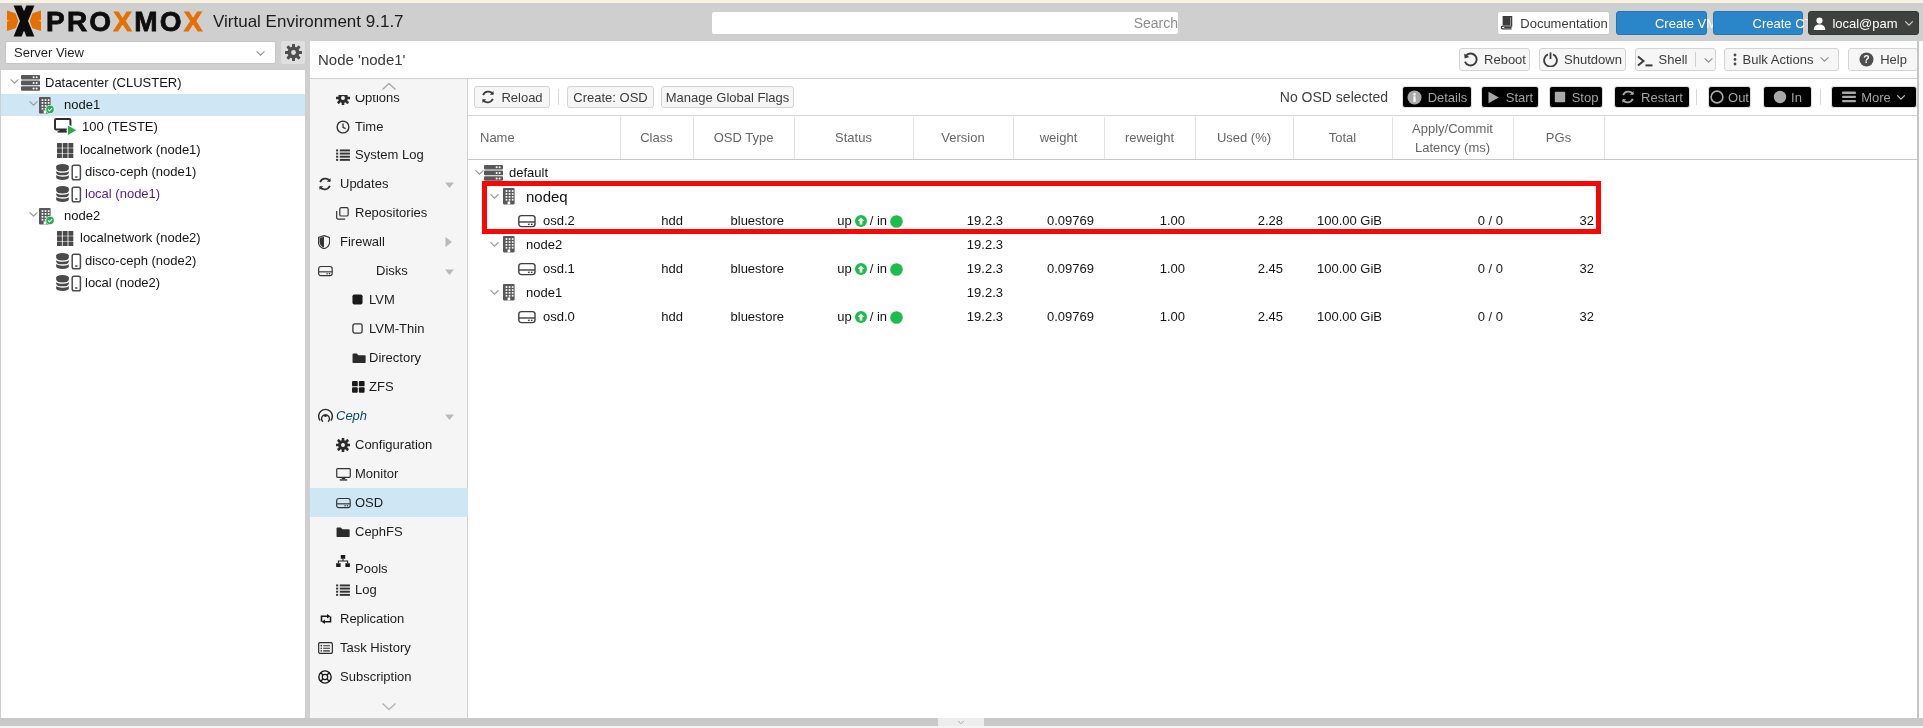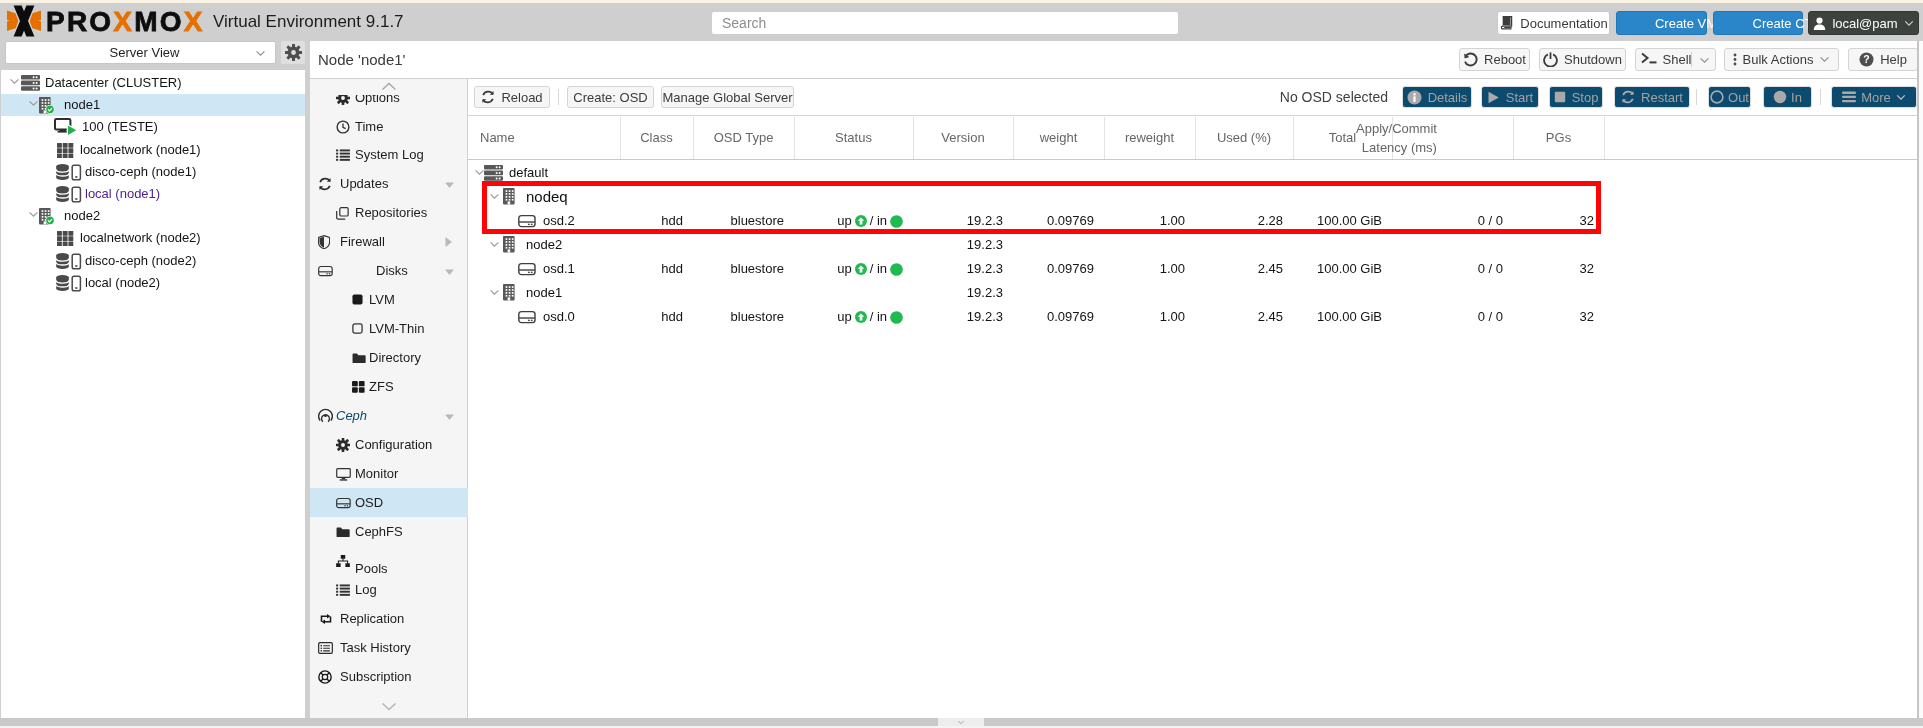--- a/index.html
+++ b/index.html
@@ -1,36 +1,36 @@
 <!DOCTYPE html>
 <html><head><meta charset="utf-8"><style>
 *{margin:0;padding:0;box-sizing:border-box}
 html,body{width:1923px;height:728px;overflow:hidden;background:#cfcfcf;font-family:"Liberation Sans",sans-serif;}
 div{position:absolute;}
 div>svg{display:block}
 .btn{display:flex;align-items:center;justify-content:center;background:#f6f6f6;border:1px solid #d4d4d4;border-radius:3px;color:#3b3b3b;font-size:13px;gap:6px;white-space:nowrap;}
-.btnd{display:flex;align-items:center;justify-content:center;background:#0c4a6e;border:1px solid #dedede;border-radius:3px;color:#a2a2a2;font-size:13px;gap:6px;white-space:nowrap;}
+.btnd{display:flex;align-items:center;justify-content:center;background:#000000;border:1px solid #dedede;border-radius:3px;color:#a2a2a2;font-size:13px;gap:6px;white-space:nowrap;}
 .bblue{display:flex;align-items:center;justify-content:center;background:#2a85c9;border:1px solid #2177b8;border-radius:3px;color:#fff;font-size:13px;gap:6px;white-space:nowrap;padding-left:43px;}
 .cell{font-size:13px;color:#151515;text-align:right;padding-right:10px;line-height:24px;white-space:nowrap;}
 .hcell{font-size:13px;color:#666;text-align:center;line-height:44px;white-space:nowrap;}
 </style></head><body>
 <div class="" style="left:0px;top:0px;width:1923px;height:3px;background:#f8f3e2;"></div>
 <div class="" style="left:4px;top:0px;width:44px;height:42px;overflow:hidden;">
     <svg width="44" height="42" viewBox="0 0 44 42" style="">
       <polygon points="3,10.5 3,19.9 37,31 37,21.6" fill="#e57000"></polygon>
       <polygon points="3,21.6 3,31 37,19.9 37,10.5" fill="#e57000"></polygon>
       <polygon points="8,4 19.2,4 32,38 20.8,38" fill="#cfcfcf"></polygon>
       <polygon points="20.8,4 32,4 19.2,38 8,38" fill="#cfcfcf"></polygon>
       <polygon points="9.6,5.5 17.6,5.5 30.4,36.5 22.4,36.5" fill="#0c0c0c"></polygon>
       <polygon points="22.4,5.5 30.4,5.5 17.6,36.5 9.6,36.5" fill="#0c0c0c"></polygon>
     </svg>
   </div>
 <div style="left:46px;top:6px;width:260px;height:30px;font-size:28px;font-weight:bold;letter-spacing:2.2px;color:#0d0d0d;-webkit-text-stroke:0.8px #0d0d0d;white-space:nowrap;">PRO<span style="color:#e57000;-webkit-text-stroke:0.8px #e57000;">X</span>MO<span style="color:#e57000;-webkit-text-stroke:0.8px #e57000;">X</span></div>
 <div style="left:213px;top:12px;width:300px;height:24px;font-size:17px;color:#1c1c1c;white-space:nowrap;">Virtual Environment 9.1.7</div>
-<div class="" style="left:712px;top:12px;width:466px;height:22px;background:#fff;border-radius:2px;font-size:14px;color:#8d8d8d;line-height:22px;padding-left:10px;">Search</div>
+<div class="" style="left:712px;top:12px;width:466px;height:22px;background:#fff;border-radius:2px;font-size:14px;color:#8d8d8d;line-height:22px;padding-left:10px;text-align:right;">Search</div>
 <div class="btn" style="left:1497px;top:11px;width:113px;height:24px;background:#fff;border:1px solid #c9c9c9;">
     <svg width="15" height="14" viewBox="0 0 15 15.6" style="">
       <path d="M3.2 0.8 H13.2 V11.2 H3.4 a1.6 1.6 0 0 0 0 3.2 H13.2" fill="none" stroke="#3c3c3c" stroke-width="1.4"></path>
       <path d="M3.2 0.8 H12 V10.5 H3.2 Z" fill="#3c3c3c"></path>
       <path d="M5 12.8 H13.2" stroke="#3c3c3c" stroke-width="1.2"></path>
     </svg>
     <span>Documentation</span>
   </div>
 <div class="bblue" style="left:1616px;top:11px;width:91px;height:24px;">
     <svg width="18" height="14" viewBox="0 0 18 14" style="">
@@ -50,21 +50,21 @@
 <div class="btn" style="left:1808px;top:11px;width:111px;height:24px;background:#3e423e;border:1px solid #343834;border-radius:3px;color:#fff;gap:6px;">
     <svg width="13" height="13" viewBox="0 0 13 13" style="">
       <circle cx="6.5" cy="3.6" r="3.1" fill="#fff"></circle>
       <path d="M0.8 13 C0.8 9.2 3.2 7.5 6.5 7.5 C9.8 7.5 12.2 9.2 12.2 13 Z" fill="#fff"></path>
     </svg>
     <span>local@pam</span>
     <svg width="10" height="7" viewBox="0 0 12 8" style="">
       <path d="M1.5 1.5 L6 6 L10.5 1.5" fill="none" stroke="#cfcfcf" stroke-width="1.4"></path>
     </svg>
   </div>
-<div class="" style="left:5px;top:41px;width:271px;height:23px;background:#fff;border:1px solid #c6c6c6;border-radius:2px;font-size:13px;color:#1f1f1f;line-height:21px;padding-left:8px;text-align:center;">Server View<div style="right:8px;top:8px;left:auto;width:12px;height:8px;">
+<div class="" style="left:5px;top:41px;width:271px;height:23px;background:#fff;border:1px solid #c6c6c6;border-radius:2px;font-size:13px;color:#1f1f1f;line-height:21px;padding-left:8px;">Server View<div style="right:8px;top:8px;left:auto;width:12px;height:8px;">
       <svg width="11" height="7" viewBox="0 0 12 8" style="">
         <path d="M1.5 1.5 L6 6 L10.5 1.5" fill="none" stroke="#8f8f8f" stroke-width="1.3"></path>
       </svg>
     </div></div>
 <div class="" style="left:281px;top:41px;width:24px;height:23px;background:#dfdfdf;border-radius:2px;display:flex;align-items:center;justify-content:center;">
     <svg width="17" height="17" viewBox="0 0 17 17" style="">
       <rect x="7.0" y="-0.2" width="3.0" height="4.6" rx="0.8" fill="#4e4e4e" transform="rotate(0 8.5 8.5)"></rect>
       <rect x="7.0" y="-0.2" width="3.0" height="4.6" rx="0.8" fill="#4e4e4e" transform="rotate(45 8.5 8.5)"></rect>
       <rect x="7.0" y="-0.2" width="3.0" height="4.6" rx="0.8" fill="#4e4e4e" transform="rotate(90 8.5 8.5)"></rect>
       <rect x="7.0" y="-0.2" width="3.0" height="4.6" rx="0.8" fill="#4e4e4e" transform="rotate(135 8.5 8.5)"></rect>
@@ -271,21 +271,21 @@
     <span>Reboot</span>
   </div>
 <div class="btn" style="left:1539px;top:48px;width:87px;height:23px;">
     <svg width="15" height="15" viewBox="0 0 15 15" style="">
       <path d="M4.9 2.4 A6.4 6.4 0 1 0 10.1 2.4" fill="none" stroke="#3c3c3c" stroke-width="1.8"></path>
       <path d="M7.5 0.4 V7" stroke="#3c3c3c" stroke-width="1.8"></path>
     </svg>
     <span>Shutdown</span>
   </div>
 <div class="btn" style="left:1635px;top:48px;width:81px;height:23px;gap:0;">
-    <span style="display:flex;align-items:flex-start;gap:6px;">
+    <span style="display:flex;align-items:flex-end;gap:6px;padding-right:8px;">
       <svg width="16" height="12" viewBox="0 0 16 12" style="">
         <path d="M1 1.5 L6.5 6 L1 10.5" fill="none" stroke="#3c3c3c" stroke-width="2"></path>
         <rect x="8.5" y="9.4" width="7" height="2" fill="#3c3c3c"></rect>
       </svg>
       <span>Shell</span>
     </span>
     <span style="width:1px;height:15px;background:#cfcfcf;"></span>
     <span style="padding-left:7px;"><svg width="11" height="7" viewBox="0 0 12 8" style="">
         <path d="M1.5 1.5 L6 6 L10.5 1.5" fill="none" stroke="#8f8f8f" stroke-width="1.3"></path>
       </svg></span>
@@ -582,21 +582,21 @@
       <path d="M2.1 10.4 A6 6 0 0 0 12.7 9.6" fill="none" stroke="#3c3c3c" stroke-width="1.9"></path>
       <path d="M1.6 13.8 V9.8 H5.6 Z" fill="#3c3c3c"></path>
     </svg>
     <span>Reload</span>
   </div>
 <div class="" style="left:558px;top:89px;width:1px;height:16px;background:#d8d8d8;"></div>
 <div class="btn" style="left:567px;top:86px;width:87px;height:22px;">
     <span>Create: OSD</span>
   </div>
 <div class="btn" style="left:661px;top:86px;width:133px;height:22px;">
-    <span>Manage Global Server</span>
+    <span>Manage Global Flags</span>
   </div>
 <div style="left:1240px;top:86px;width:148px;height:22px;font-size:14px;color:#3f3f3f;line-height:22px;text-align:right;white-space:nowrap;">No OSD selected</div>
 <div class="btnd" style="left:1402px;top:86px;width:70px;height:22px;">
     <svg width="15" height="15" viewBox="0 0 15 15" style="">
       <circle cx="7.5" cy="7.5" r="7" fill="#a9a9a9"></circle>
       <rect x="6.4" y="6.3" width="2.2" height="5.6" fill="#fff"></rect>
       <rect x="6.4" y="3.2" width="2.2" height="2.2" fill="#fff"></rect>
     </svg>
     <span>Details</span>
   </div>
@@ -661,21 +661,21 @@
 <div style="left:480px;top:116px;width:140px;height:44px;font-size:13px;color:#666;line-height:44px;">Name</div>
 <div class="hcell" style="left:620px;top:116px;width:73px;height:44px;">Class</div>
 <div class="hcell" style="left:693px;top:116px;width:101px;height:44px;">OSD Type</div>
 <div class="hcell" style="left:794px;top:116px;width:119px;height:44px;">Status</div>
 <div class="hcell" style="left:913px;top:116px;width:100px;height:44px;">Version</div>
 <div class="hcell" style="left:1013px;top:116px;width:91px;height:44px;">weight</div>
 <div class="hcell" style="left:1104px;top:116px;width:91px;height:44px;">reweight</div>
 <div class="hcell" style="left:1195px;top:116px;width:98px;height:44px;">Used (%)</div>
 <div class="hcell" style="left:1293px;top:116px;width:99px;height:44px;">Total</div>
 <div class="hcell" style="left:1513px;top:116px;width:91px;height:44px;">PGs</div>
-<div class="" style="left:1336px;top:116px;width:121px;height:44px;line-height:19px;display:flex;align-items:center;justify-content:center;text-align:right;font-size:13px;color:#666;">Apply/Commit<br>Latency (ms)</div>
+<div class="" style="left:1392px;top:116px;width:121px;height:44px;line-height:19px;display:flex;align-items:center;justify-content:center;text-align:center;font-size:13px;color:#666;">Apply/Commit<br>Latency (ms)</div>
 <div style="left:468px;top:161px;width:152px;height:24px;">
     <div style="left:6px;top:8px;width:12px;height:8px;">
       <svg width="11" height="7" viewBox="0 0 12 8" style="">
         <path d="M1.5 1.5 L6 6 L10.5 1.5" fill="none" stroke="#9a9a9a" stroke-width="1.3"></path>
       </svg>
     </div>
     <div style="left:16px;top:4px;width:20px;height:16px;">
       <svg width="19" height="16" viewBox="0 0 19 16" style="">
         <rect x="0" y="0" width="19" height="4.6" rx="1" fill="#58585a"></rect>
         <circle cx="15.6" cy="2.3" r="1" fill="#fff"></circle>

